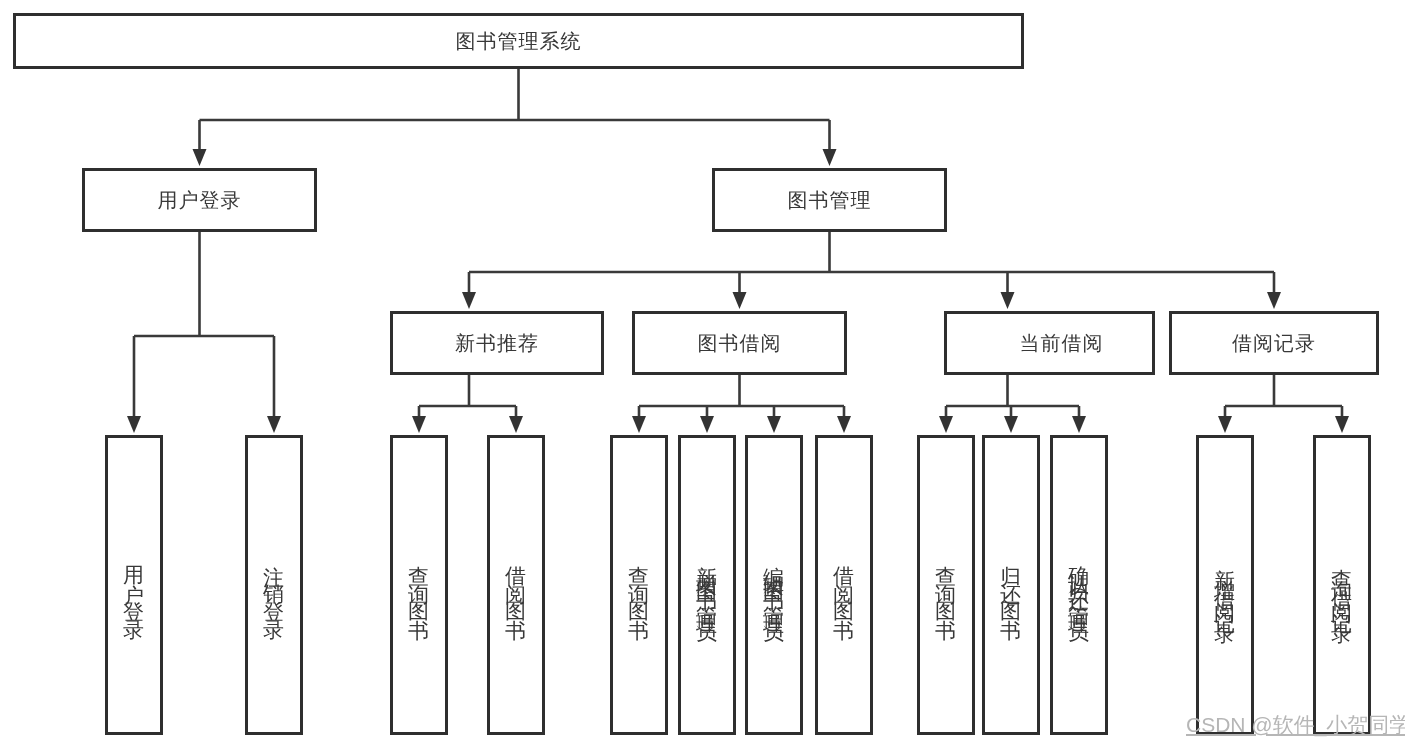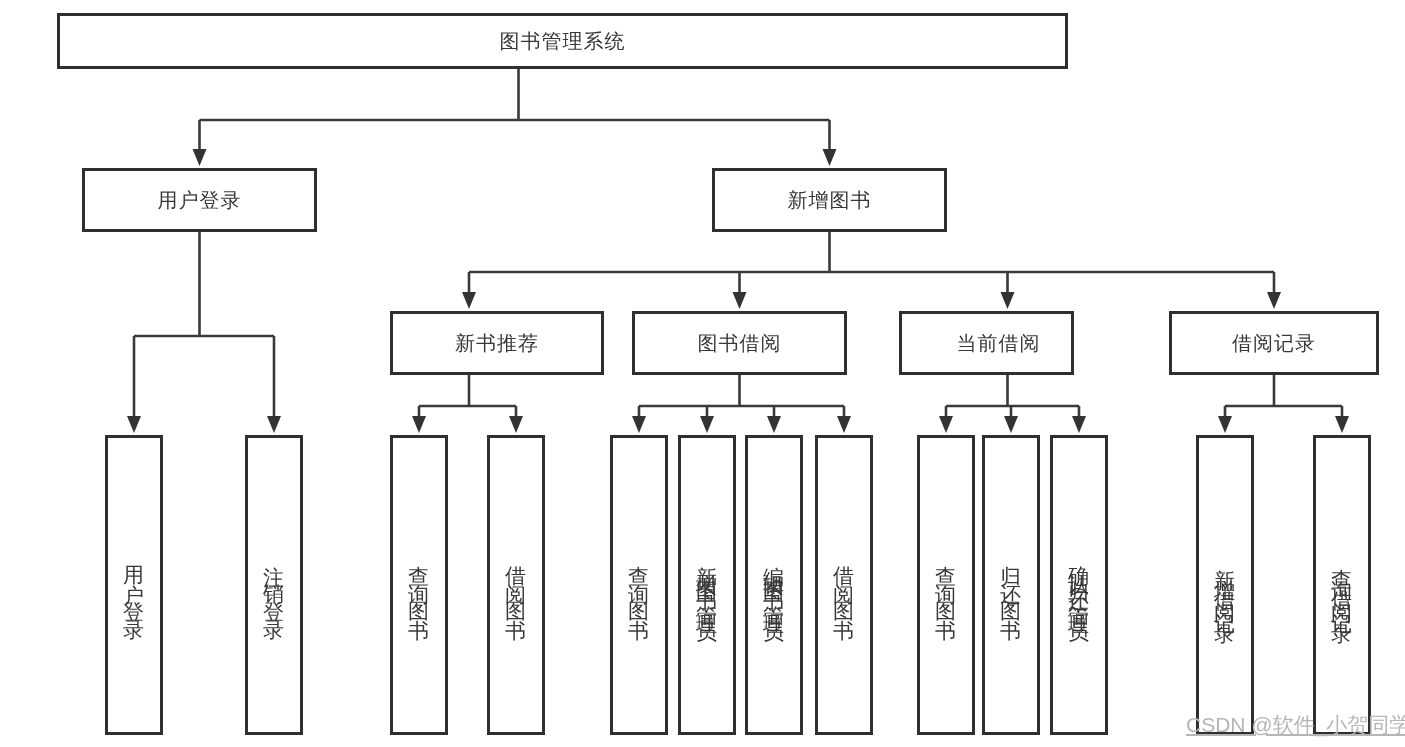--- a/index.html
+++ b/index.html
@@ -18,21 +18,21 @@
     background:#ffffff;
     display:flex;align-items:center;justify-content:center;
     color:#383838;
   }
   .hlabel{
     font-size:20px;
     letter-spacing:1px;
     white-space:nowrap;
     color:#383838;
   }
-  .root{left:13px;top:13px;width:1011px;height:56px;margin-left:44px;}
+  .root{left:13px;top:13px;width:1011px;height:56px;}
   .lvl2{top:168px;width:235px;height:64px;}
   .lvl3{top:311px;height:64px;}
   .leaf{top:435px;width:58px;height:300px;}
   .vtext{
     writing-mode:vertical-rl;
     text-orientation:mixed;
     font-size:21px;
     line-height:1;
     color:#383838;
     white-space:nowrap;
@@ -99,30 +99,30 @@
   </svg>
 
   <div class="box root">
     <span class="hlabel">图书管理系统</span>
   </div>
 
   <div class="box lvl2" style="left:82px;">
     <span class="hlabel">用户登录</span>
   </div>
   <div class="box lvl2" style="left:712px;">
-    <span class="hlabel">新增图书</span>
+    <span class="hlabel">图书管理</span>
   </div>
 
   <div class="box lvl3" style="left:362px;width:214px;margin-left:28px;">
     <span class="hlabel">新书推荐</span>
   </div>
   <div class="box lvl3" style="left:632px;width:215px;">
     <span class="hlabel">图书借阅</span>
   </div>
-  <div class="box lvl3" style="left:899px;width:175px;padding-left:24px;">
+  <div class="box lvl3" style="left:944px;width:211px;padding-left:24px;">
     <span class="hlabel">当前借阅</span>
   </div>
   <div class="box lvl3" style="left:1169px;width:210px;text-align:right;">
     <span class="hlabel">借阅记录</span>
   </div>
 
   <div class="box leaf" style="left:105px;">
     <span class="vtext sp4">用户登录</span>
   </div>
   <div class="box leaf" style="left:245px;">

